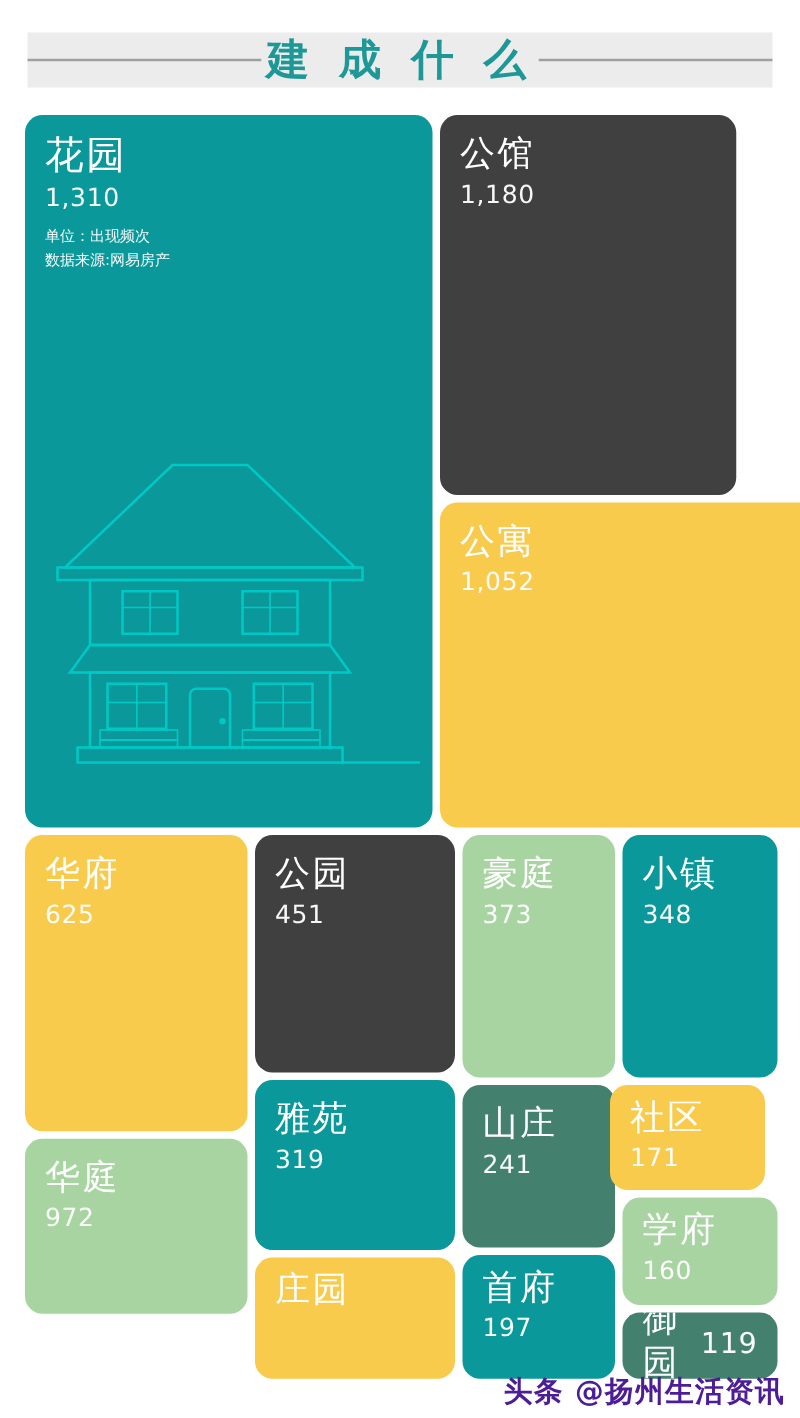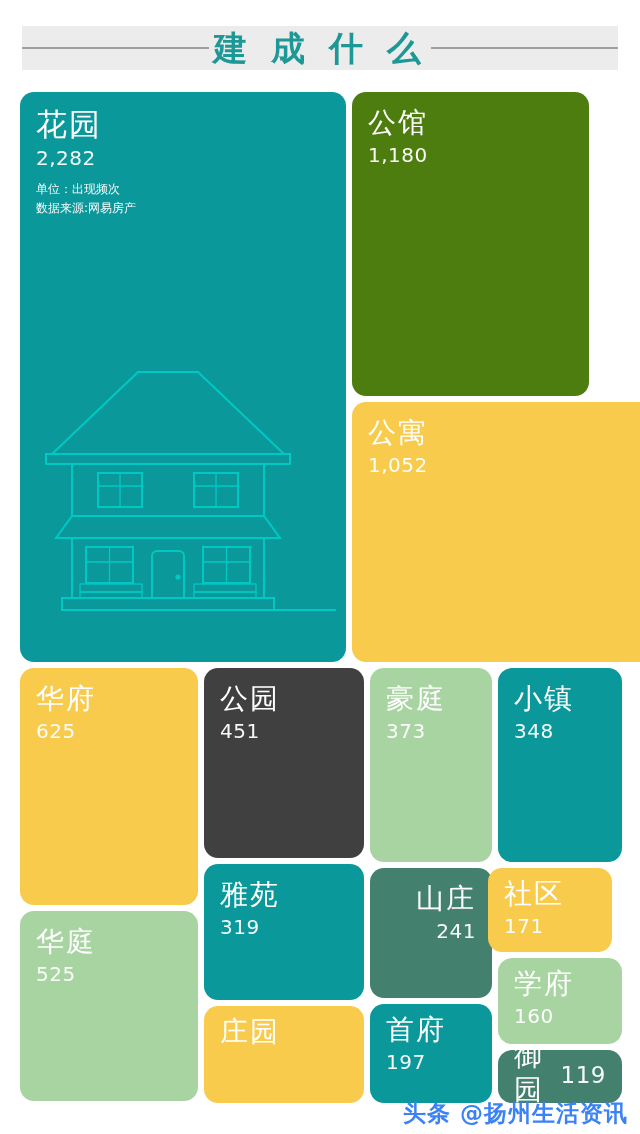--- a/index.html
+++ b/index.html
@@ -51,21 +51,21 @@
 <div class="stage">
 
   <div class="title-band" style="background: rgb(236, 236, 236);">
     <div class="title-line"></div>
     <div class="title-text" style="color: rgb(30, 152, 150);">建 成 什 么</div>
     <div class="title-line"></div>
   </div>
 
   <div class="tile" style="left: 20px; top: 92px; width: 326px; height: 570px; background: rgb(11, 152, 155);">
     <div class="label" style="font-size:31px;">花园</div>
-    <div class="value">2,282</div>
+    <div class="value">1,310</div>
     <div class="notes">
       <div>单位：出现频次</div>
       <div>数据来源:网易房产</div>
     </div>
     <div class="house-wrap">
       <svg width="306" height="258" viewBox="0 0 306 258" xmlns="http://www.w3.org/2000/svg">
         <defs>
           <pattern id="scales" width="22" height="12" patternUnits="userSpaceOnUse">
             <path class="ln-thin" d="M0 6 a5.5 5.5 0 0 0 11 0 a5.5 5.5 0 0 0 11 0"></path>
             <path class="ln-thin" d="M-5.5 12 a5.5 5.5 0 0 0 11 0 M5.5 12 a5.5 5.5 0 0 0 11 0 M16.5 12 a5.5 5.5 0 0 0 11 0"></path>
@@ -102,21 +102,21 @@
         <rect x="46" y="232" width="62" height="6" fill="url(#bricks)" class="ln-thin"></rect>
         <rect x="160" y="224" width="62" height="8" fill="url(#rails)" class="ln-thin"></rect>
         <rect x="160" y="232" width="62" height="6" fill="url(#bricks)" class="ln-thin"></rect>
 
         <rect x="28" y="238" width="212" height="12" fill="url(#bricks)" class="ln"></rect>
         <path class="ln" d="M240 250 H302"></path>
       </svg>
     </div>
   </div>
 
-  <div class="tile" style="left: 352px; top: 92px; width: 237px; height: 304px; background: #4d7c0f;">
+  <div class="tile" style="left: 352px; top: 92px; width: 237px; height: 304px; background: #404040;">
     <div class="label">公馆</div>
     <div class="value">1,180</div>
   </div>
 
   <div class="tile" style="left: 352px; top: 402px; width: 313px; height: 260px; background: rgb(248, 203, 77);">
     <div class="label">公寓</div>
     <div class="value">1,052</div>
   </div>
 
   <div class="tile" style="left: 20px; top: 668px; width: 178px; height: 237px; background: rgb(248, 203, 77);">
@@ -137,33 +137,33 @@
   <div class="tile" style="left: 498px; top: 668px; width: 124px; height: 194px; background: rgb(11, 152, 155);">
     <div class="label">小镇</div>
     <div class="value">348</div>
   </div>
 
   <div class="tile" style="left: 204px; top: 864px; width: 160px; height: 136px; background: rgb(11, 152, 155);">
     <div class="label">雅苑</div>
     <div class="value">319</div>
   </div>
 
-  <div class="tile" style="left: 370px; top: 868px; width: 122px; height: 130px; background: rgb(68, 128, 110); text-align: right;">
+  <div class="tile" style="left: 370px; top: 868px; width: 122px; height: 130px; background: rgb(68, 128, 110);">
     <div class="label">山庄</div>
     <div class="value">241</div>
   </div>
 
   <div class="tile short" style="left: 488px; top: 868px; width: 124px; height: 84px; background: rgb(248, 203, 77);">
     <div class="label">社区</div>
     <div class="value">171</div>
   </div>
 
-  <div class="tile" style="left: 20px; top: 911px; width: 178px; height: 190px; background: rgb(168, 212, 161);">
+  <div class="tile" style="left: 20px; top: 911px; width: 178px; height: 140px; background: rgb(168, 212, 161);">
     <div class="label">华庭</div>
-    <div class="value">525</div>
+    <div class="value">972</div>
   </div>
 
   <div class="tile short" style="left: 498px; top: 958px; width: 124px; height: 86px; background: rgb(168, 212, 161);">
     <div class="label">学府</div>
     <div class="value">160</div>
   </div>
 
   <div class="tile short" style="left: 204px; top: 1006px; width: 160px; height: 97px; background: rgb(248, 203, 77); padding-left: 16px;">
     <div class="label">庄园</div>
   </div>
@@ -171,15 +171,15 @@
   <div class="tile short" style="left: 370px; top: 1004px; width: 122px; height: 99px; background: rgb(11, 152, 155);">
     <div class="label">首府</div>
     <div class="value">197</div>
   </div>
 
   <div class="tile inline-tile" style="left: 498px; top: 1050px; width: 124px; height: 53px; background: rgb(68, 128, 110);">
     <div class="label">御园</div>
     <div class="value">119</div>
   </div>
 
-  <div class="watermark" style="color: #3b82f6;">头条 @扬州生活资讯</div>
+  <div class="watermark" style="color: #4c1d95;">头条 @扬州生活资讯</div>
 
 </div>
 
 </body></html>

